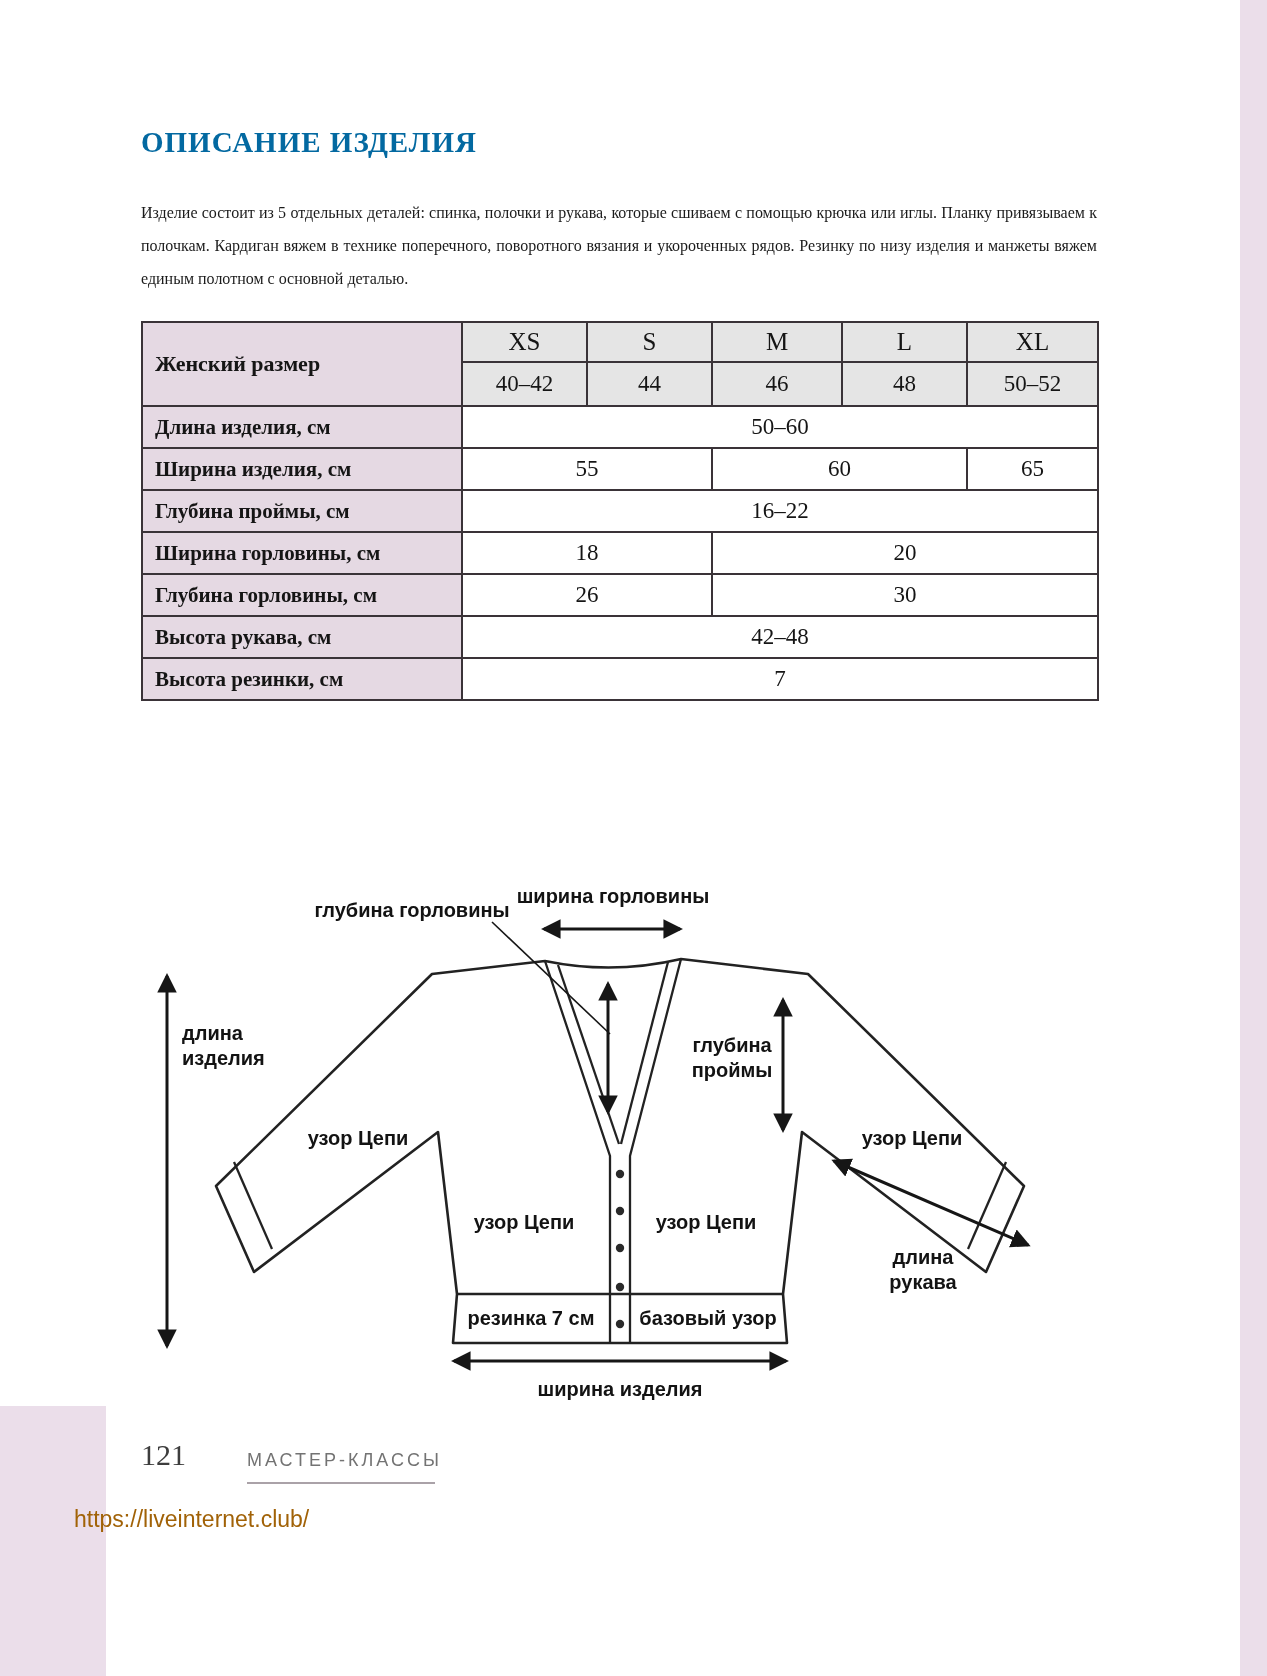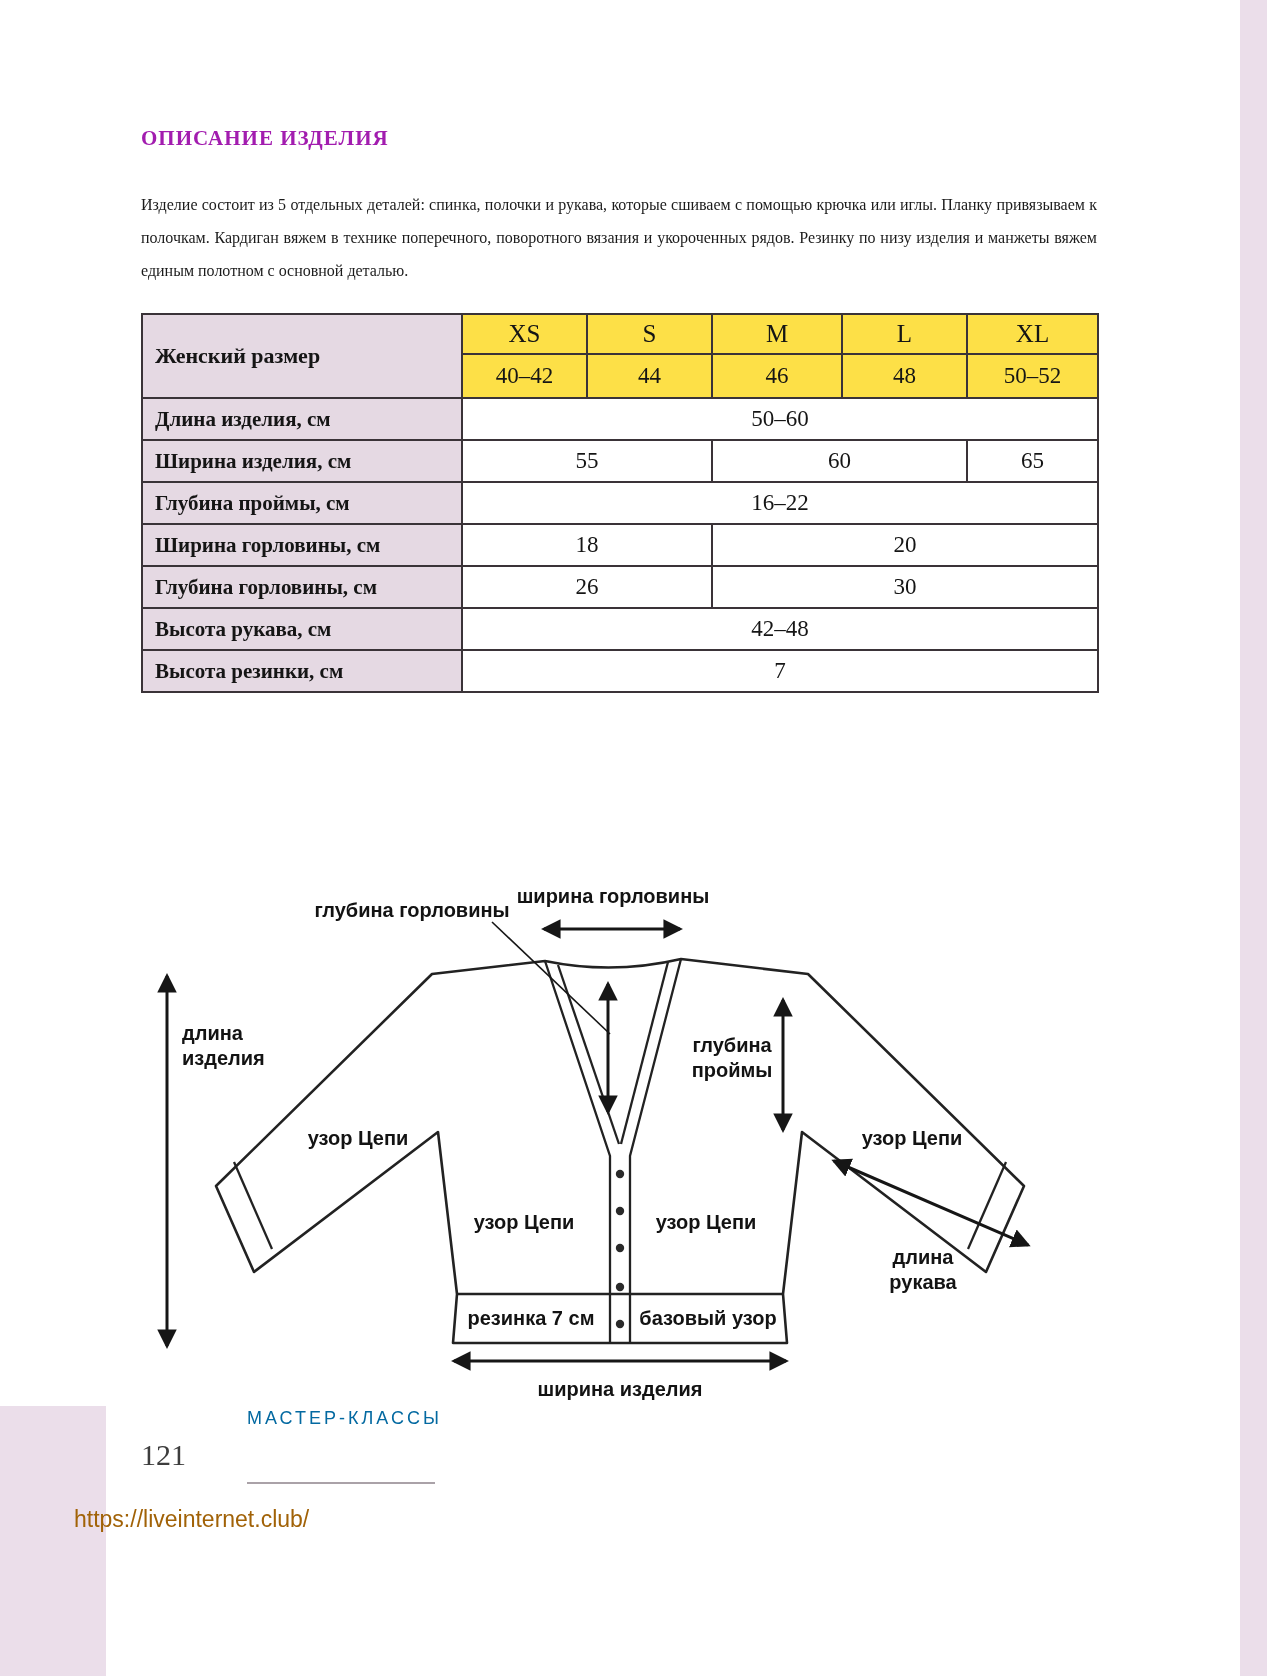--- a/index.html
+++ b/index.html
@@ -4,37 +4,37 @@
 <style>
   * { margin:0; padding:0; box-sizing:border-box; }
   html,body { background:#ffffff; }
   body {
     width:1267px; height:1676px; position:relative;
     font-family:"Liberation Serif", serif; color:#1b1b1b;
   }
   .page { position:relative; width:1267px; height:1676px; background:#ffffff; overflow:hidden; }
   .right-strip { position:absolute; right:0; top:0; width:27px; height:1676px; background:#ebdeea; }
   .content { position:absolute; left:141px; top:126px; width:956px; }
-  .title { font-size:21px; font-weight:bold; letter-spacing:1px; color:#a21caf; }
+  .title { font-size:29px; font-weight:bold; letter-spacing:1px; color:#0369a1; }
   .desc { margin-top:37px; font-size:16px; line-height:33px; text-align:justify; }
   .caption { margin-top:36px; font-size:23px; }
   table.size-table { border-collapse:collapse; margin-top:26px; width:956px; table-layout:fixed; }
   .size-table td { border:2px solid #3a3338; vertical-align:middle; color:#151515; }
   .lab { background:#e5d9e3; font-weight:bold; font-size:21px; padding:6px 8px 6px 12px; }
   .corner { font-size:22px; }
-  .hdr { background:#fde047; text-align:center; font-size:25px; height:40px; }
+  .hdr { background:#e5e5e5; text-align:center; font-size:25px; height:40px; }
   .num { font-size:23px; height:44px; }
   .val { background:#ffffff; text-align:center; font-size:23px; height:42px; }
   .note { margin-top:32px; font-style:italic; font-size:22px; color:#222222; }
   .diagram { position:absolute; left:140px; top:872px; width:965px; height:545px; }
   .diagram svg { width:100%; height:100%; display:block; }
   .dlabel text { font-family:"Liberation Sans", sans-serif; font-weight:bold; font-size:20px; fill:#131313; }
   .bl-block { position:absolute; left:0; top:1406px; width:106px; height:270px; background:#ebdeea; }
   .page-num { position:absolute; left:141px; top:1438px; font-size:30px; color:#3d3d3d; }
-  .section { position:absolute; left:247px; top:1408px; font-size:18px; letter-spacing:3px; color:#0369a1; font-family:"Liberation Sans", sans-serif; }
+  .section { position:absolute; left:247px; top:1450px; font-size:18px; letter-spacing:3px; color:#737373; font-family:"Liberation Sans", sans-serif; }
   .section-rule { position:absolute; left:247px; top:1482px; width:188px; height:2px; background:#aaa2a8; }
   .url { position:absolute; left:74px; top:1506px; font-size:23px; color:#a16207; font-family:"Liberation Sans", sans-serif; }
 </style>
 </head>
 <body>
 
 <div class="page">
   <div class="right-strip"></div>
 
   <div class="content">

